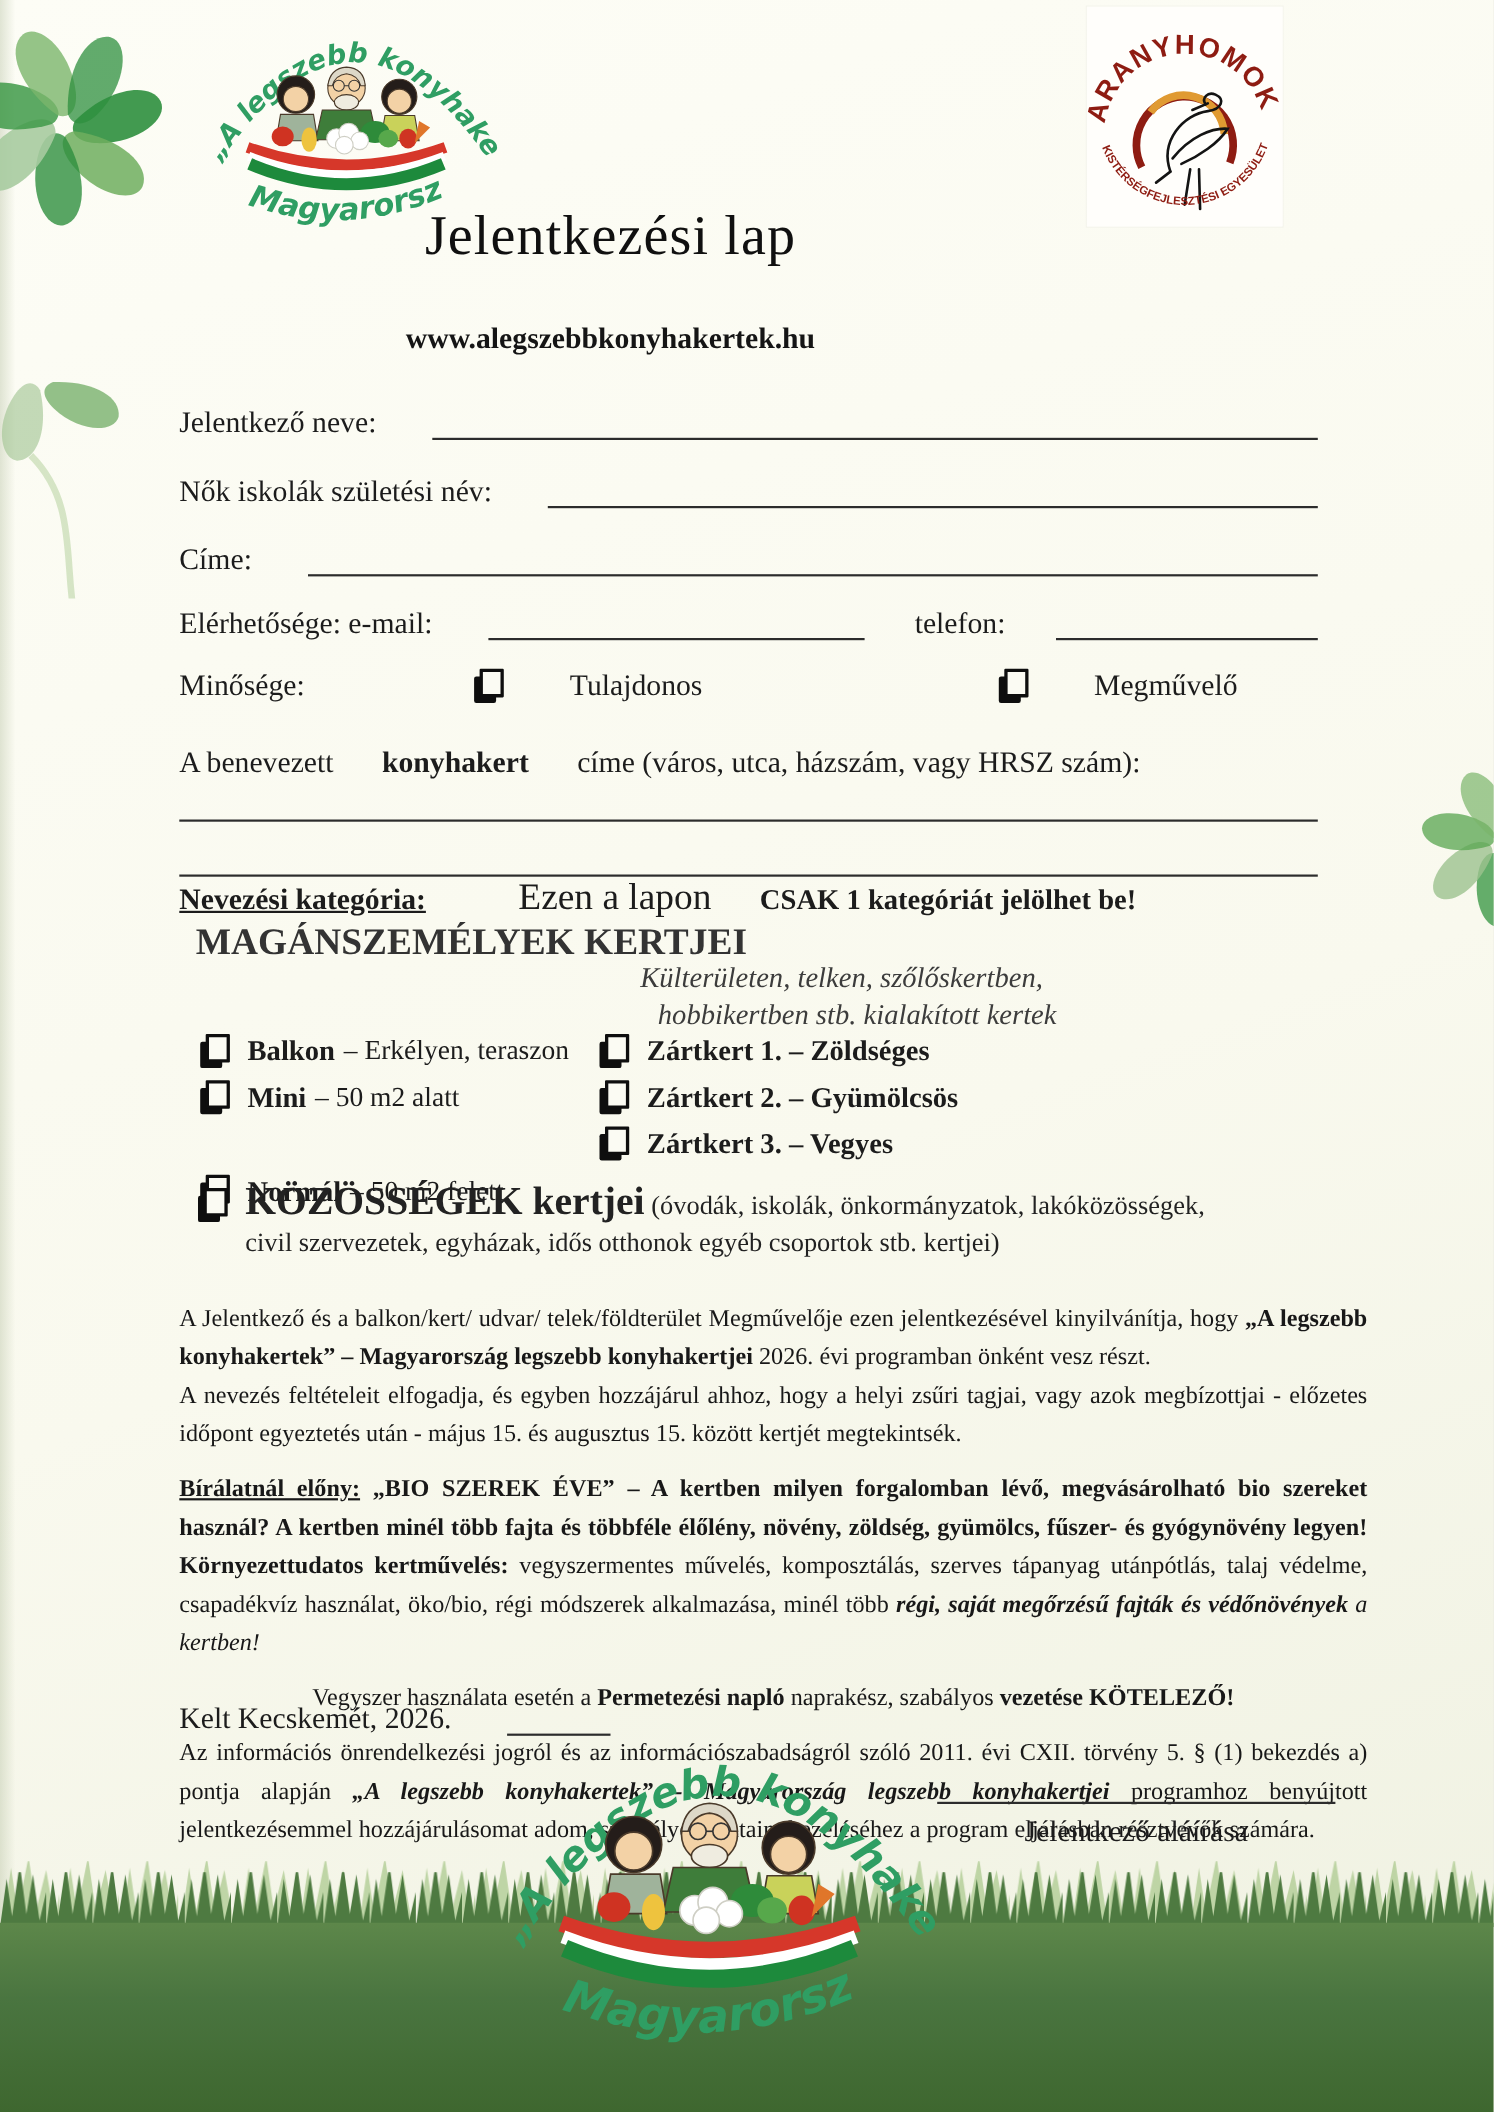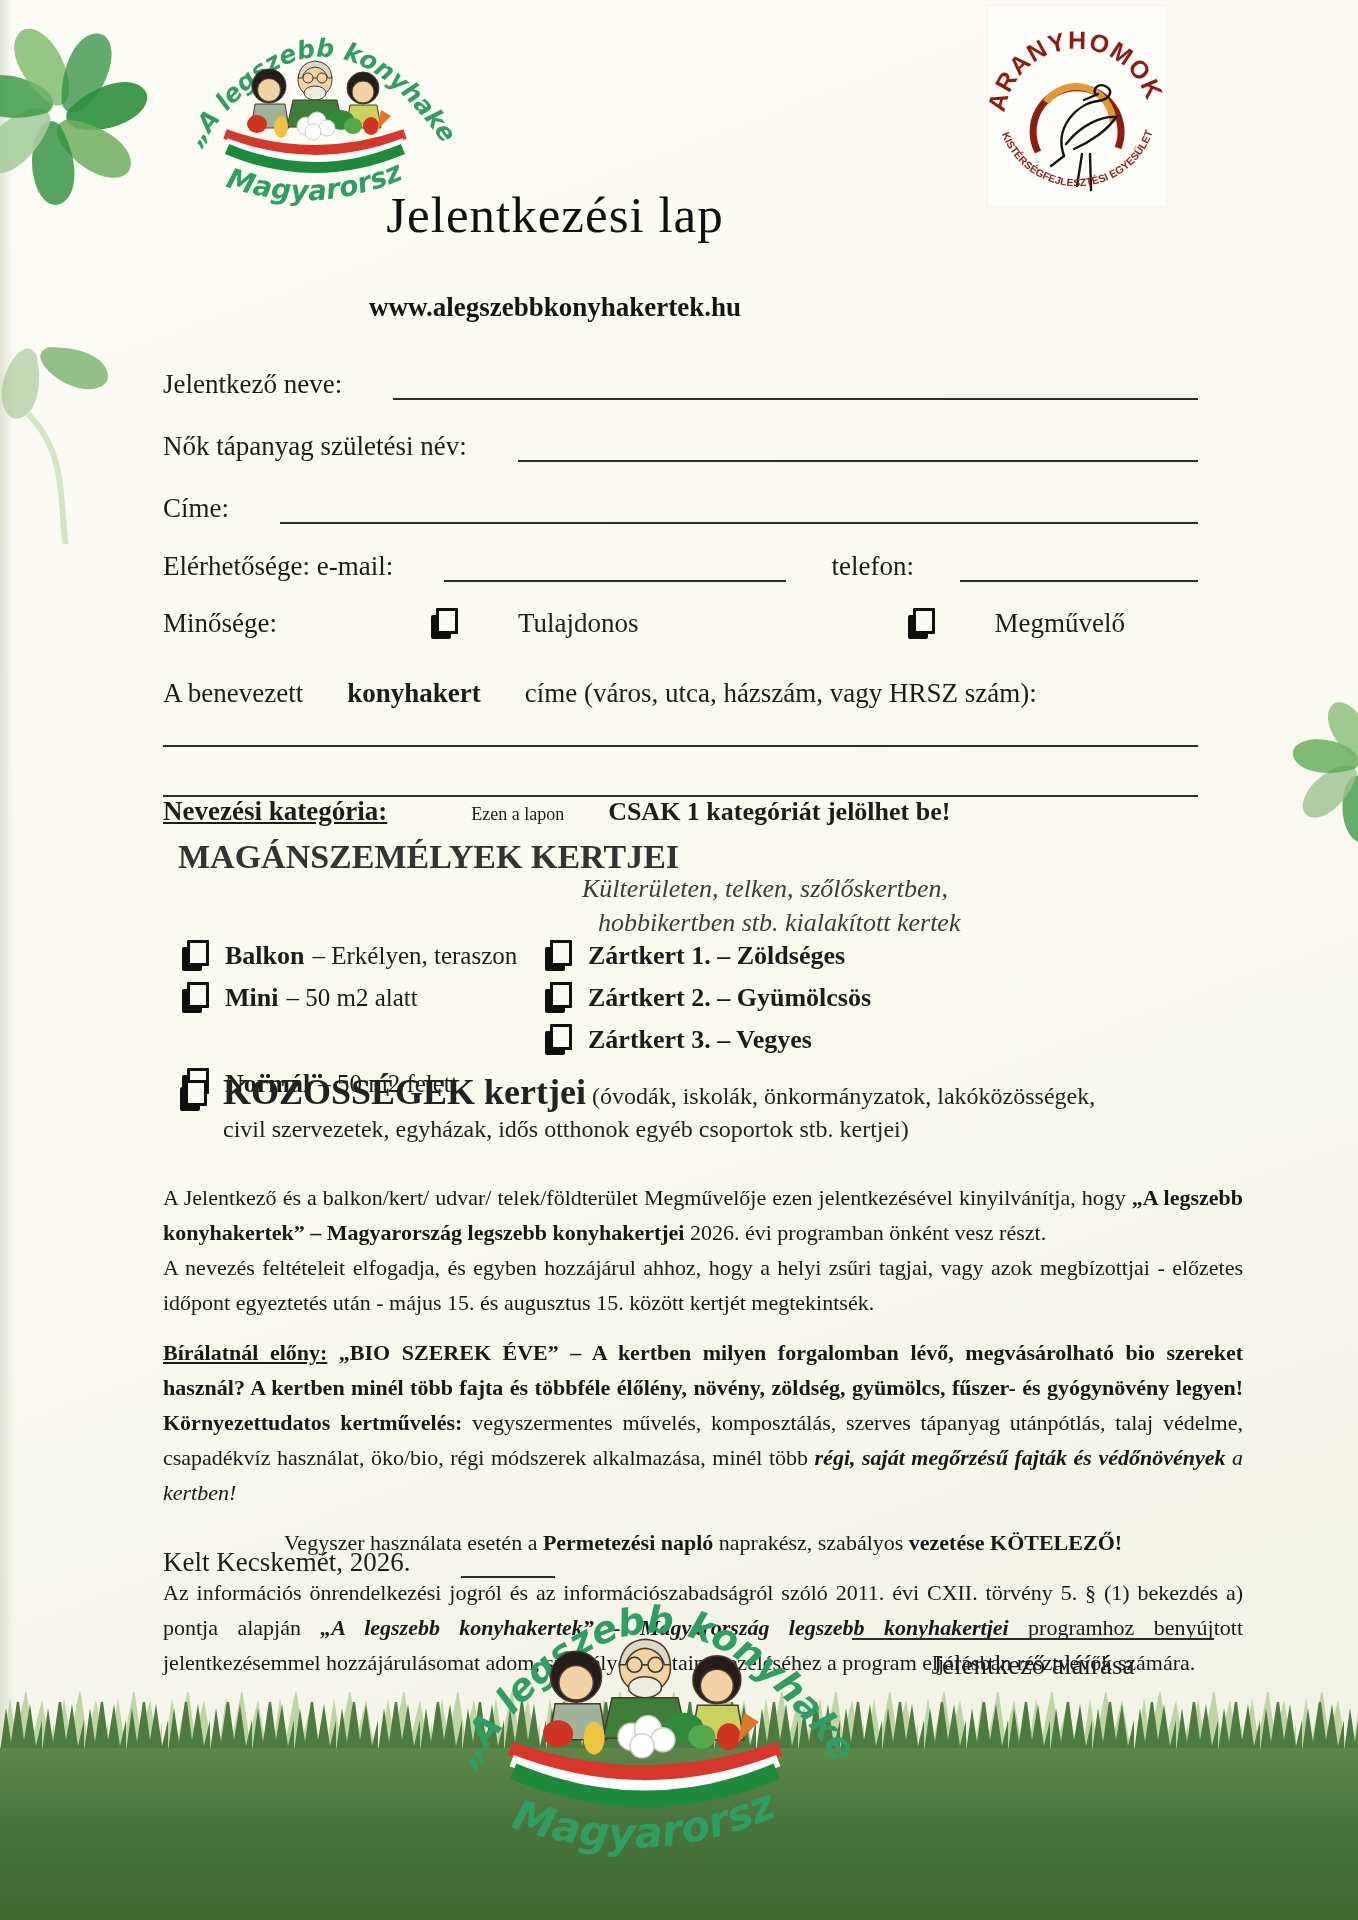--- a/index.html
+++ b/index.html
@@ -153,21 +153,21 @@
 
   <div class="title" style="top:186px;">Jelentkezési lap</div>
   <div class="subtitle" style="top:292px;">www.alegszebbkonyhakertek.hu</div>
 
   <div class="row" style="left:163px;top:368px;width:1035px;">
     <span class="lbl">Jelentkező neve:</span>
     <span class="blank"></span>
   </div>
 
   <div class="row" style="left:163px;top:430px;width:1035px;">
-    <span class="lbl">Nők tápanyag születési név:</span>
+    <span class="lbl">Nők iskolák születési név:</span>
     <span class="blank"></span>
   </div>
 
   <div class="row" style="left:163px;top:492px;width:1035px;">
     <span class="lbl">Címe:</span>
     <span class="blank"></span>
   </div>
 
   <div class="row" style="left:163px;top:550px;width:1035px;">
     <span class="lbl">Elérhetősége: e-mail:</span>
@@ -193,21 +193,21 @@
   <div class="row" style="left:163px;top:678px;width:1035px;">
     <span class="lbl">A benevezett </span>
     <span class="lbl b">konyhakert</span>
     <span class="lbl"> címe (város, utca, házszám, vagy HRSZ szám):</span>
   </div>
   <div class="line-only" style="left:163px;top:715px;width:1035px;height:30px;"></div>
   <div class="line-only" style="left:163px;top:765px;width:1035px;height:30px;"></div>
 
   <div class="row" style="left:163px;top:796px;width:1060px;align-items:baseline;">
     <span class="lbl b u">Nevezési kategória:</span>
-    <span class="lbl" style="margin-left:40px;font-size:18px;">Ezen a lapon </span>
+    <span class="lbl" style="margin-left:40px;font-size:34px;">Ezen a lapon </span>
     <span class="lbl b" style="font-size:26px;">CSAK 1 kategóriát jelölhet be!</span>
   </div>
 
   <div class="cat-head" style="left:178px;top:838px;">MAGÁNSZEMÉLYEK KERTJEI</div>
   <div class="cat-sub" style="left:582px;top:874px;">Külterületen, telken, szőlőskertben,</div>
   <div class="cat-sub" style="left:598px;top:908px;">hobbikertben stb. kialakított kertek</div>
 
   <div class="opt" style="left:182px;top:940px;">
     <span class="cb">
         <span class="sh"></span>

